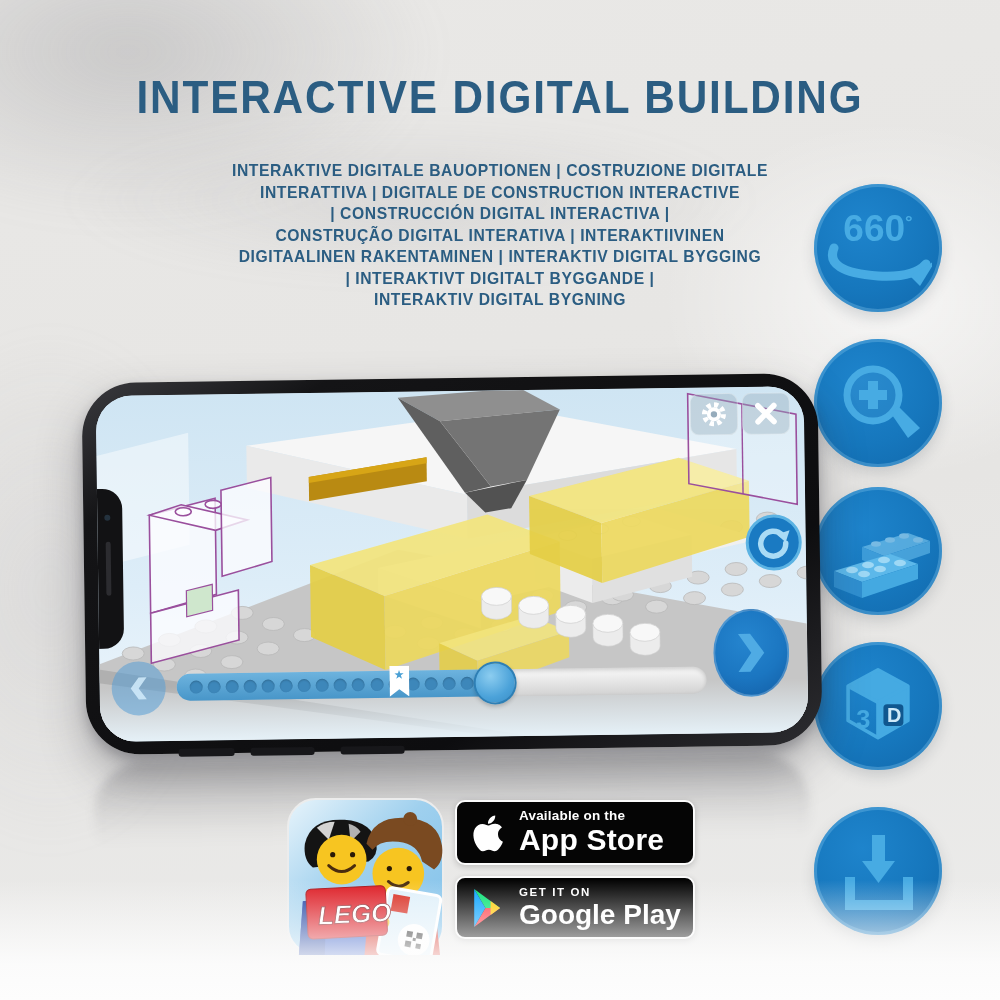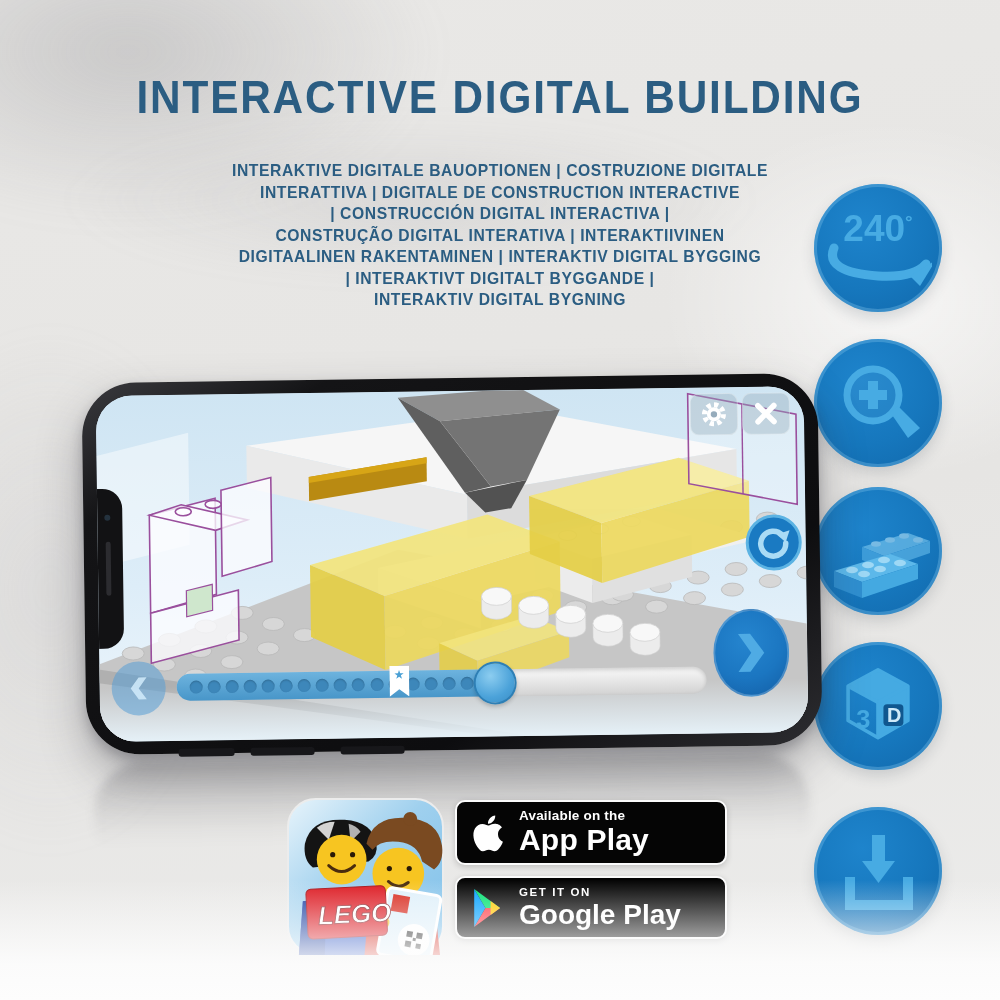--- a/index.html
+++ b/index.html
@@ -83,21 +83,21 @@
 
   
   .phone-reflection{position:absolute;left:94px;top:758px;width:716px;height:110px;border-radius:50px;
           background:linear-gradient(to bottom,rgba(40,40,48,.20),rgba(40,40,48,0) 75%);
           filter:blur(5px);transform:rotate(-0.8deg);z-index:0;}
   .bottom-fade{position:absolute;left:0;right:0;bottom:0;height:120px;z-index:9;pointer-events:none;
           background:linear-gradient(to bottom,rgba(253,253,253,0),rgba(253,253,253,.9) 70%,#fdfdfd 100%);}
 
   
   .app-icon{position:absolute;left:287px;top:798px;width:157px;height:157px;z-index:3;}
-  .badge{position:absolute;left:455px;width:272px;background:#050505;border:2px solid #fbfbfb;
+  .badge{position:absolute;left:455px;width:240px;background:#050505;border:2px solid #fbfbfb;
          border-radius:10px;box-sizing:border-box;display:flex;align-items:center;z-index:3;
          box-shadow:0 2px 6px rgba(0,0,0,.18);}
   .badge-as{top:800px;height:65px;}
   .badge-gp{top:876px;height:63px;}
   .badge .logo{flex:0 0 62px;display:flex;align-items:center;justify-content:center;}
   .badge .txt{display:flex;flex-direction:column;justify-content:center;color:#fff;line-height:1.05;}
   .as-l1{font-size:13.5px;font-weight:600;letter-spacing:.2px;}
   .as-l2{font-size:30px;font-weight:600;letter-spacing:.2px;margin-top:1px;}
   .gp-l1{font-size:11.5px;font-weight:600;letter-spacing:1.6px;}
   .gp-l2{font-size:28px;font-weight:600;margin-top:2px;}
@@ -117,21 +117,21 @@
     <div>INTERAKTIVE DIGITALE BAUOPTIONEN | COSTRUZIONE DIGITALE</div>
     <div>INTERATTIVA | DIGITALE DE CONSTRUCTION INTERACTIVE</div>
     <div>| CONSTRUCCIÓN DIGITAL INTERACTIVA |</div>
     <div>CONSTRUÇÃO DIGITAL INTERATIVA | INTERAKTIIVINEN</div>
     <div>DIGITAALINEN RAKENTAMINEN | INTERAKTIV DIGITAL BYGGING</div>
     <div>| INTERAKTIVT DIGITALT BYGGANDE |</div>
     <div>INTERAKTIV DIGITAL BYGNING</div>
   </div>
 
   <div class="fcircle c360">
-    <div class="label-360"><span>240</span><sup>°</sup></div>
+    <div class="label-360"><span>660</span><sup>°</sup></div>
     <svg class="arrow-360" width="108" height="60" viewBox="0 0 108 60">
       <path d="M10 6 q-10 24 44 28 q36 2 48 -12" stroke="#47abe3" stroke-width="9" fill="none" stroke-linecap="round"></path>
       <polygon points="86,34 112,18 96,44" fill="#47abe3"></polygon>
     </svg>
   </div>
 
   <div class="fcircle czoom">
     <svg width="104" height="104" viewBox="0 0 104 104">
       <circle cx="47" cy="44" r="26" fill="rgba(60,150,210,.35)" stroke="#47abe3" stroke-width="7"></circle>
       <rect x="42" y="30" width="10" height="28" fill="#47abe3"></rect>
@@ -427,21 +427,21 @@
 
   <div class="badge badge-as">
     <div class="logo">
       <svg width="34" height="40" viewBox="0 0 34 42" fill="#ffffff">
         <path d="M27.5 22.3c0-4.7 3.9-7 4.1-7.1-2.2-3.3-5.7-3.7-6.9-3.8-3-.3-5.8 1.7-7.3 1.7-1.5 0-3.8-1.7-6.3-1.6-3.2 0-6.2 1.9-7.8 4.8-3.4 5.8-.9 14.4 2.4 19.1 1.6 2.3 3.5 4.9 6 4.8 2.4-.1 3.3-1.6 6.2-1.6 2.9 0 3.7 1.6 6.3 1.5 2.6 0 4.2-2.3 5.8-4.6 1.8-2.7 2.6-5.3 2.6-5.4-.1 0-5-1.9-5.1-7.8z"></path>
         <path d="M22.6 8.5c1.3-1.6 2.2-3.8 2-6-1.9.1-4.2 1.3-5.6 2.9-1.2 1.4-2.3 3.7-2 5.9 2.1.2 4.3-1.1 5.6-2.8z"></path>
       </svg>
     </div>
     <div class="txt">
       <span class="as-l1">Available on the</span>
-      <span class="as-l2">App Play</span>
+      <span class="as-l2">App Store</span>
     </div>
   </div>
 
   <div class="badge badge-gp">
     <div class="logo">
       <svg width="32" height="38" viewBox="0 0 32 44">
         <polygon points="0,0 30,22 13,22" fill="#00e170"></polygon>
         <polygon points="0,44 30,22 13,22" fill="#ff3a44"></polygon>
         <polygon points="0,0 13,22 0,44" fill="#00a0ff"></polygon>
         <polygon points="19,14 30,22 19,30" fill="#ffc900"></polygon>

